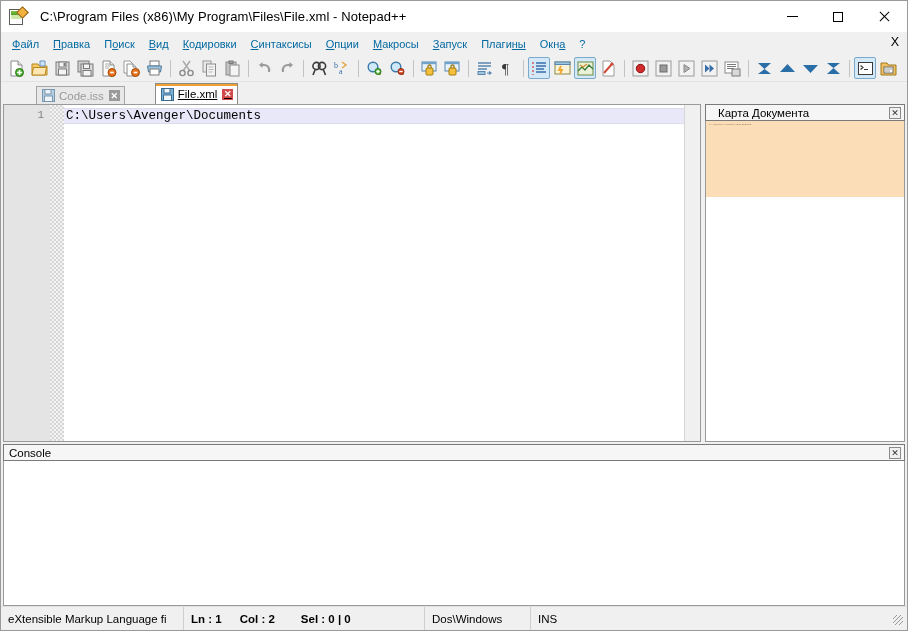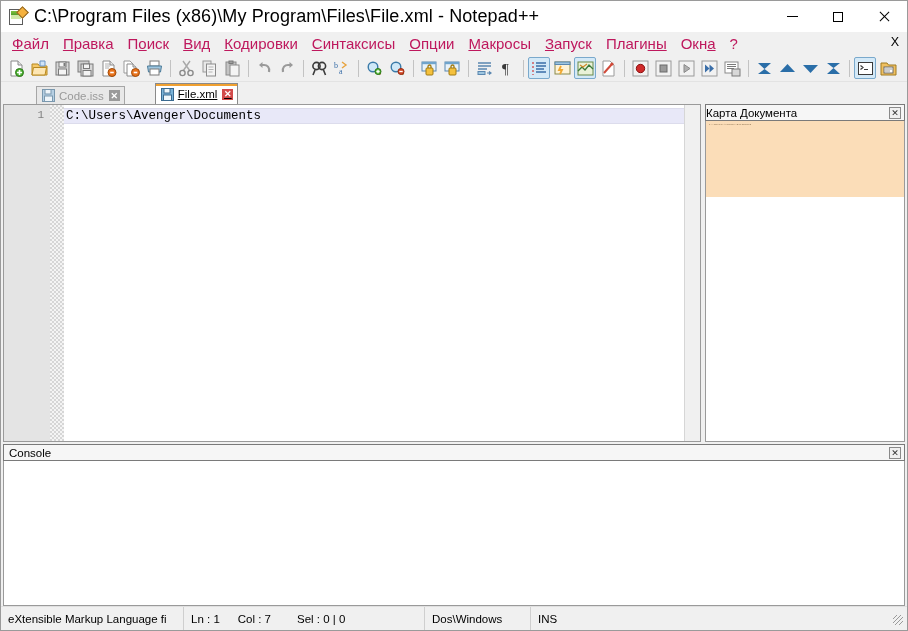--- a/index.html
+++ b/index.html
@@ -34,22 +34,23 @@
     content:"";position:absolute;left:1px;top:1px;right:1px;bottom:5px;
     background:linear-gradient(180deg,#7ec242 0%,#4e9c26 55%,#cfe8a8 56%,#cfe8a8 100%);
   }
   .title-icon .pencil{
     position:absolute;right:-1px;top:0px;width:9px;height:9px;
     background:#f5b13d;
     transform:rotate(45deg);
     border:1px solid #8a6220;box-sizing:border-box;
   }
   .title-text{
-    font-size:18px;color:#000;white-space:nowrap;
+    font-size:13px;color:#000;white-space:nowrap;
     letter-spacing:0.1px;
+    margin-left:6px;
   }
   .winbtns{position:absolute;right:0;top:0;height:31px;display:flex;}
   .winbtn{
     width:46px;height:31px;display:flex;align-items:center;justify-content:center;
     font-size:12px;color:#000;background:#ffffff;cursor:default;
   }
   .glyph-min{display:block;width:11px;height:1px;background:#000;}
   .glyph-max{display:block;width:10px;height:10px;border:1px solid #000;box-sizing:border-box;}
   .glyph-close{display:block;position:relative;width:11px;height:11px;}
   .glyph-close:before,.glyph-close:after{
@@ -58,21 +59,21 @@
   .glyph-close:before{transform:rotate(45deg);}
   .glyph-close:after{transform:rotate(-45deg);}
 
   
   .menubar{
     height:23px;min-height:23px;background:#f0f0f0;
     display:flex;align-items:center;position:relative;
     padding-left:4px;
   }
   .menu-item{
-    font-size:15px;color:#be185d;padding:3px 7px 2px 7px;
+    font-size:11px;color:#0369a1;padding:3px 7px 2px 7px;
     white-space:nowrap;cursor:default;line-height:16px;
   }
   .menu-item u{text-decoration:underline;}
   .menu-x{
     position:absolute;right:8px;top:3px;font-size:12.5px;color:#000;cursor:default;
   }
 
   
   .toolbar{
     height:26px;min-height:26px;background:#f0f0f0;
@@ -172,21 +173,21 @@
 
   
   .docmap{
     width:200px;flex:0 0 200px;margin-left:4px;
     display:flex;flex-direction:column;box-sizing:border-box;
   }
   .panel-head{
     height:17px;min-height:17px;background:#f6f6f6;
     border:1px solid #7a7a7a;
     display:flex;align-items:center;
-    font-size:11.5px;color:#000;padding-left:0;
+    font-size:11.5px;color:#000;padding-left:12px;
     box-sizing:border-box;position:relative;
   }
   .panel-close{
     position:absolute;right:3px;top:2px;
     width:12px;height:12px;border:1px solid #8a8a8a;background:#f0f0f0;
     font-size:9px;line-height:10px;text-align:center;color:#333;cursor:default;
     box-sizing:border-box;
   }
   .docmap-body{
     flex:1 1 auto;background:#ffffff;
@@ -615,24 +616,24 @@
       <div class="console-head">
         <span>Console</span>
         <span class="panel-close">✕</span>
       </div>
       <div class="console-body"></div>
     </div>
   </div>
 
   <div class="statusbar">
     <div class="sb" style="width:183px;flex:0 0 183px;">eXtensible Markup Language fi</div>
-    <div class="sb" style="width:241px;flex:0 0 241px;">
+    <div class="sb" style="width:241px;flex:0 0 241px;font-weight:bold;">
       <span>Ln : 1</span>
       <span style="display:inline-block;width:18px;"></span>
-      <span>Col : 7</span>
+      <span>Col : 2</span>
       <span style="display:inline-block;width:26px;"></span>
       <span>Sel : 0 | 0</span>
     </div>
     <div class="sb" style="width:106px;flex:0 0 106px;">Dos\Windows</div>
     <div class="sb last" style="flex:1 1 auto;">
       <span>INS</span>
       <span class="grip"></span>
     </div>
   </div>
 

